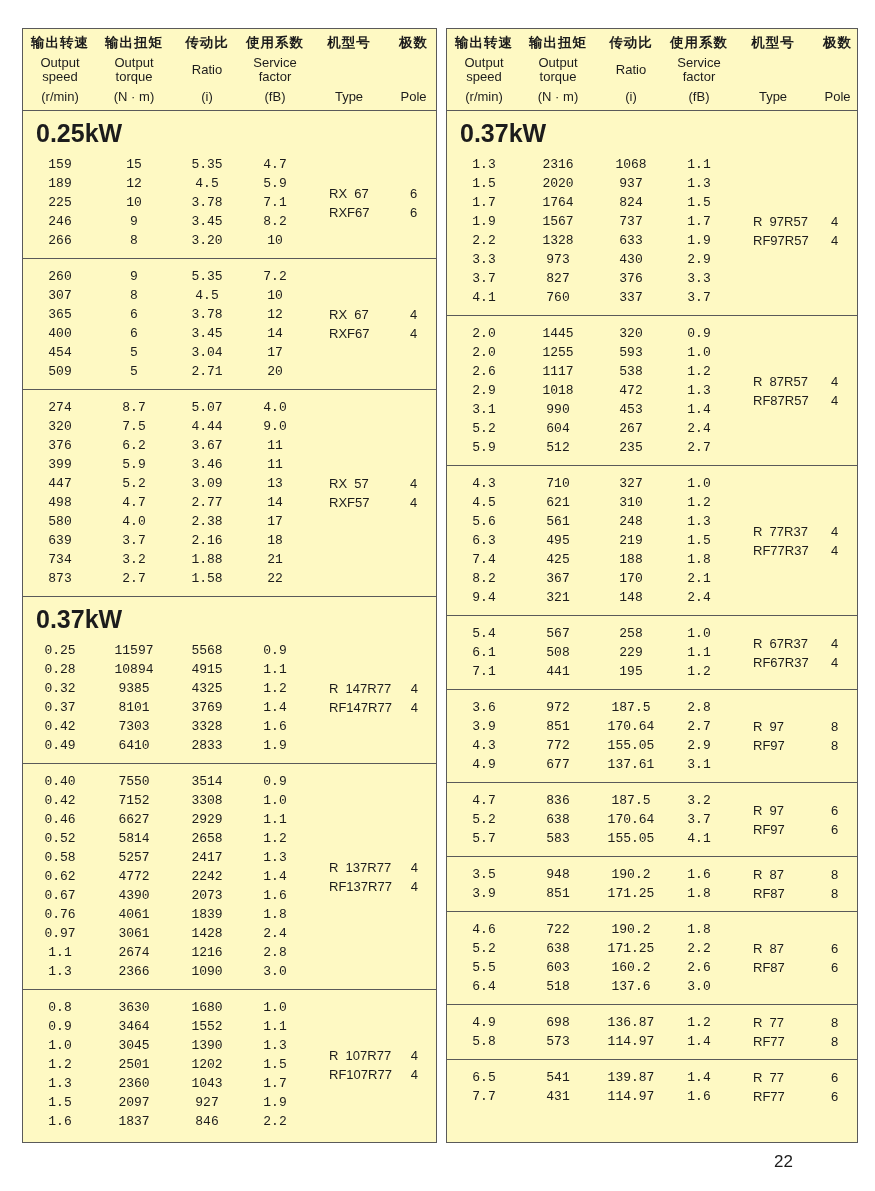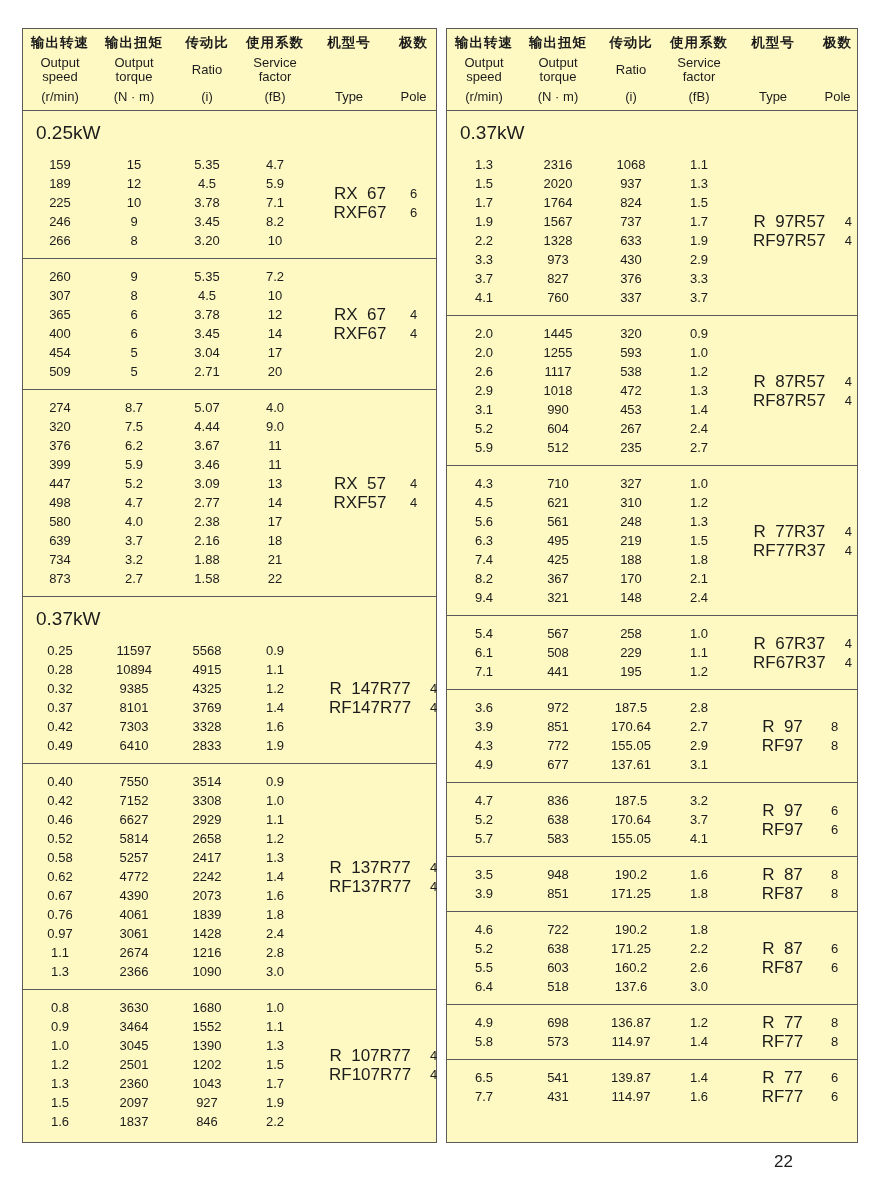--- a/index.html
+++ b/index.html
@@ -10,29 +10,29 @@
   #left-table{left:22px;width:415px;}
   #right-table{left:446px;width:412px;}
   .hdr{display:grid;grid-template-columns:74px 74px 72px 64px 84px 45px;
        height:82px;border-bottom:1px solid #5a5a5a;box-sizing:border-box;}
   .hcell{display:flex;flex-direction:column;justify-content:space-between;
          padding:7px 0 6px;text-align:center;font-size:13px;line-height:14px;}
   .zh{font-weight:bold;font-size:13.5px;letter-spacing:1px;}
   .en{line-height:14px;}
   .unit{line-height:14px;}
   .section + .section{border-top:1px solid #5a5a5a;}
-  .title{font-size:19px;font-weight:normal;padding:10px 0 2px 13px;line-height:24px;}
+  .title{font-size:25px;font-weight:bold;padding:10px 0 2px 13px;line-height:24px;}
   .block{display:flex;padding:8px 0;}
   .block + .block{border-top:1px solid #5a5a5a;}
-  .nums{display:grid;grid-template-columns:74px 74px 72px 64px;flex:0 0 284px;}
+  .nums{display:grid;grid-template-columns:74px 74px 72px 64px;flex:0 0 284px;font-family:Liberation Mono, monospace;}
   .cell{text-align:center;font-size:13px;line-height:19px;}
   .tp{flex:1;display:flex;flex-direction:column;justify-content:center;}
   .tline{display:flex;align-items:center;}
-  .tname{flex:1;padding-left:22px;font-size:17px;line-height:19px;
-         text-align:center;white-space:pre;}
+  .tname{flex:1;padding-left:22px;font-size:13px;line-height:19px;
+         text-align:left;white-space:pre;}
   .tpole{width:45px;text-align:center;font-size:13px;line-height:19px;}
   .page-number{position:absolute;right:82px;top:1152px;font-size:17px;color:#1c1c1c;}
 </style>
 </head>
 <body>
 
 <div class="page">
   <div class="table-box" id="left-table">
       <div class="hdr">
         <div class="hcell">

